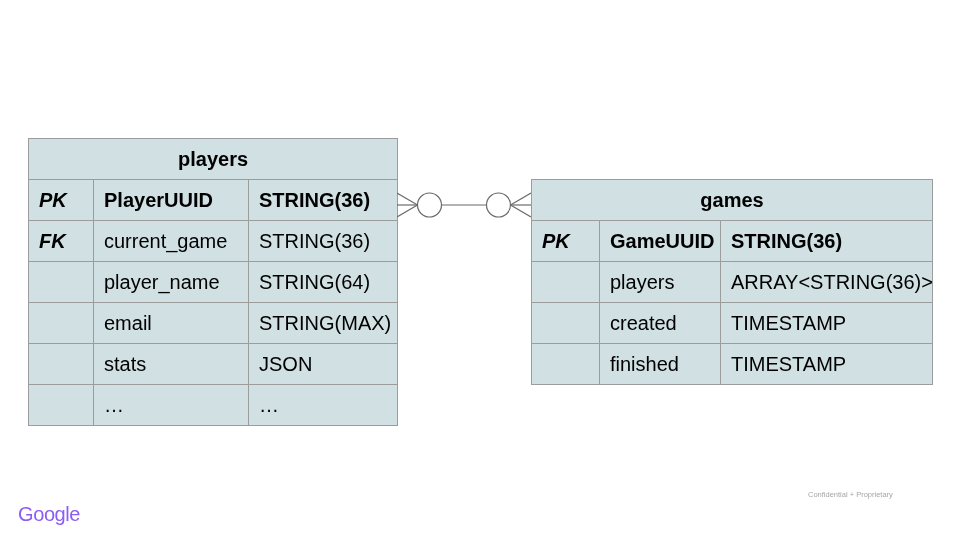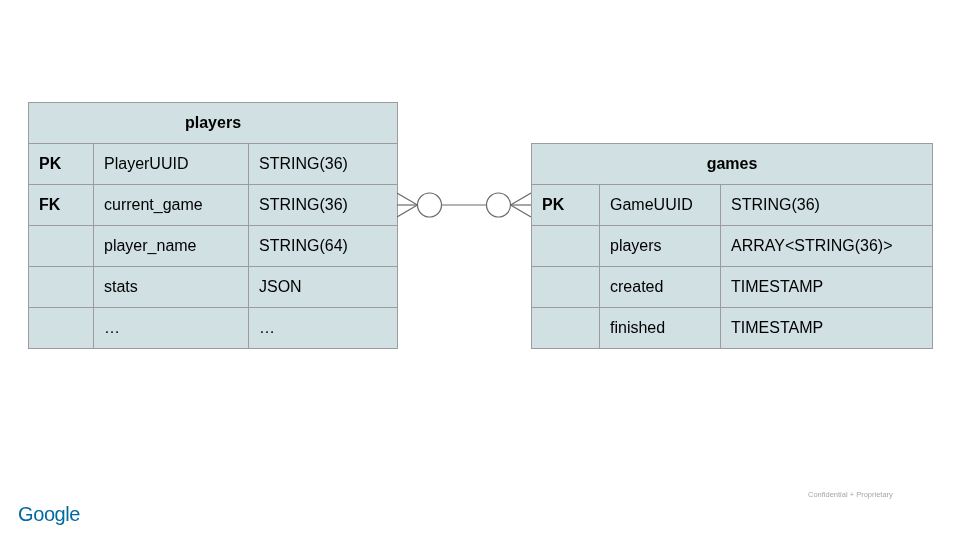--- a/index.html
+++ b/index.html
@@ -16,54 +16,55 @@
     height: 540px;
     background: #ffffff;
     overflow: hidden;
     font-family: "Liberation Sans", sans-serif;
     color: var(--text);
   }
   .er-table {
     position: absolute;
     border-collapse: collapse;
     table-layout: fixed;
-    font-size: 16px;
+    font-size: 20px;
     color: var(--text);
+    margin-top: 36px;
   }
   .er-table td {
     background: var(--table-fill);
     border: 1px solid var(--table-border);
     height: 41px;
     padding: 0 10px;
     white-space: nowrap;
     overflow: hidden;
     vertical-align: middle;
   }
   .er-table td.title {
     text-align: center;
     font-weight: bold;
   }
-  .er-table td.key { font-weight: bold; }
-  .er-table td.bold { font-weight: normal; }
+  .er-table td.key { font-weight: bold; font-style: italic; }
+  .er-table td.bold { font-weight: bold; }
   .er-table.players { left: 28px;  top: 102px; width: 369px; }
   .er-table.games   { left: 531px; top: 143px; width: 401px; }
   .connector {
     position: absolute;
     left: 397px;
     top: 185px;
     width: 134px;
     height: 40px;
   }
   .google-logo {
     position: absolute;
     left: 18px;
     top: 503px;
     font-size: 20px;
     letter-spacing: -0.4px;
-    color: #0369a1;
+    color: #8b5cf6;
   }
   .footer-note {
     position: absolute;
     left: 808px;
     top: 490px;
     font-size: 7.5px;
     color: #a6a6a6;
   }
 </style>
 </head>
@@ -88,20 +89,25 @@
         </tr>
         <tr>
           <td class="key">FK</td>
           <td class="field">current_game</td>
           <td class="type">STRING(36)</td>
         </tr>
         <tr>
           <td class="key"></td>
           <td class="field">player_name</td>
           <td class="type">STRING(64)</td>
+        </tr>
+        <tr>
+          <td class="key"></td>
+          <td class="field">email</td>
+          <td class="type">STRING(MAX)</td>
         </tr>
         <tr>
           <td class="key"></td>
           <td class="field">stats</td>
           <td class="type">JSON</td>
         </tr>
         <tr>
           <td class="key"></td>
           <td class="field">…</td>
           <td class="type">…</td>

